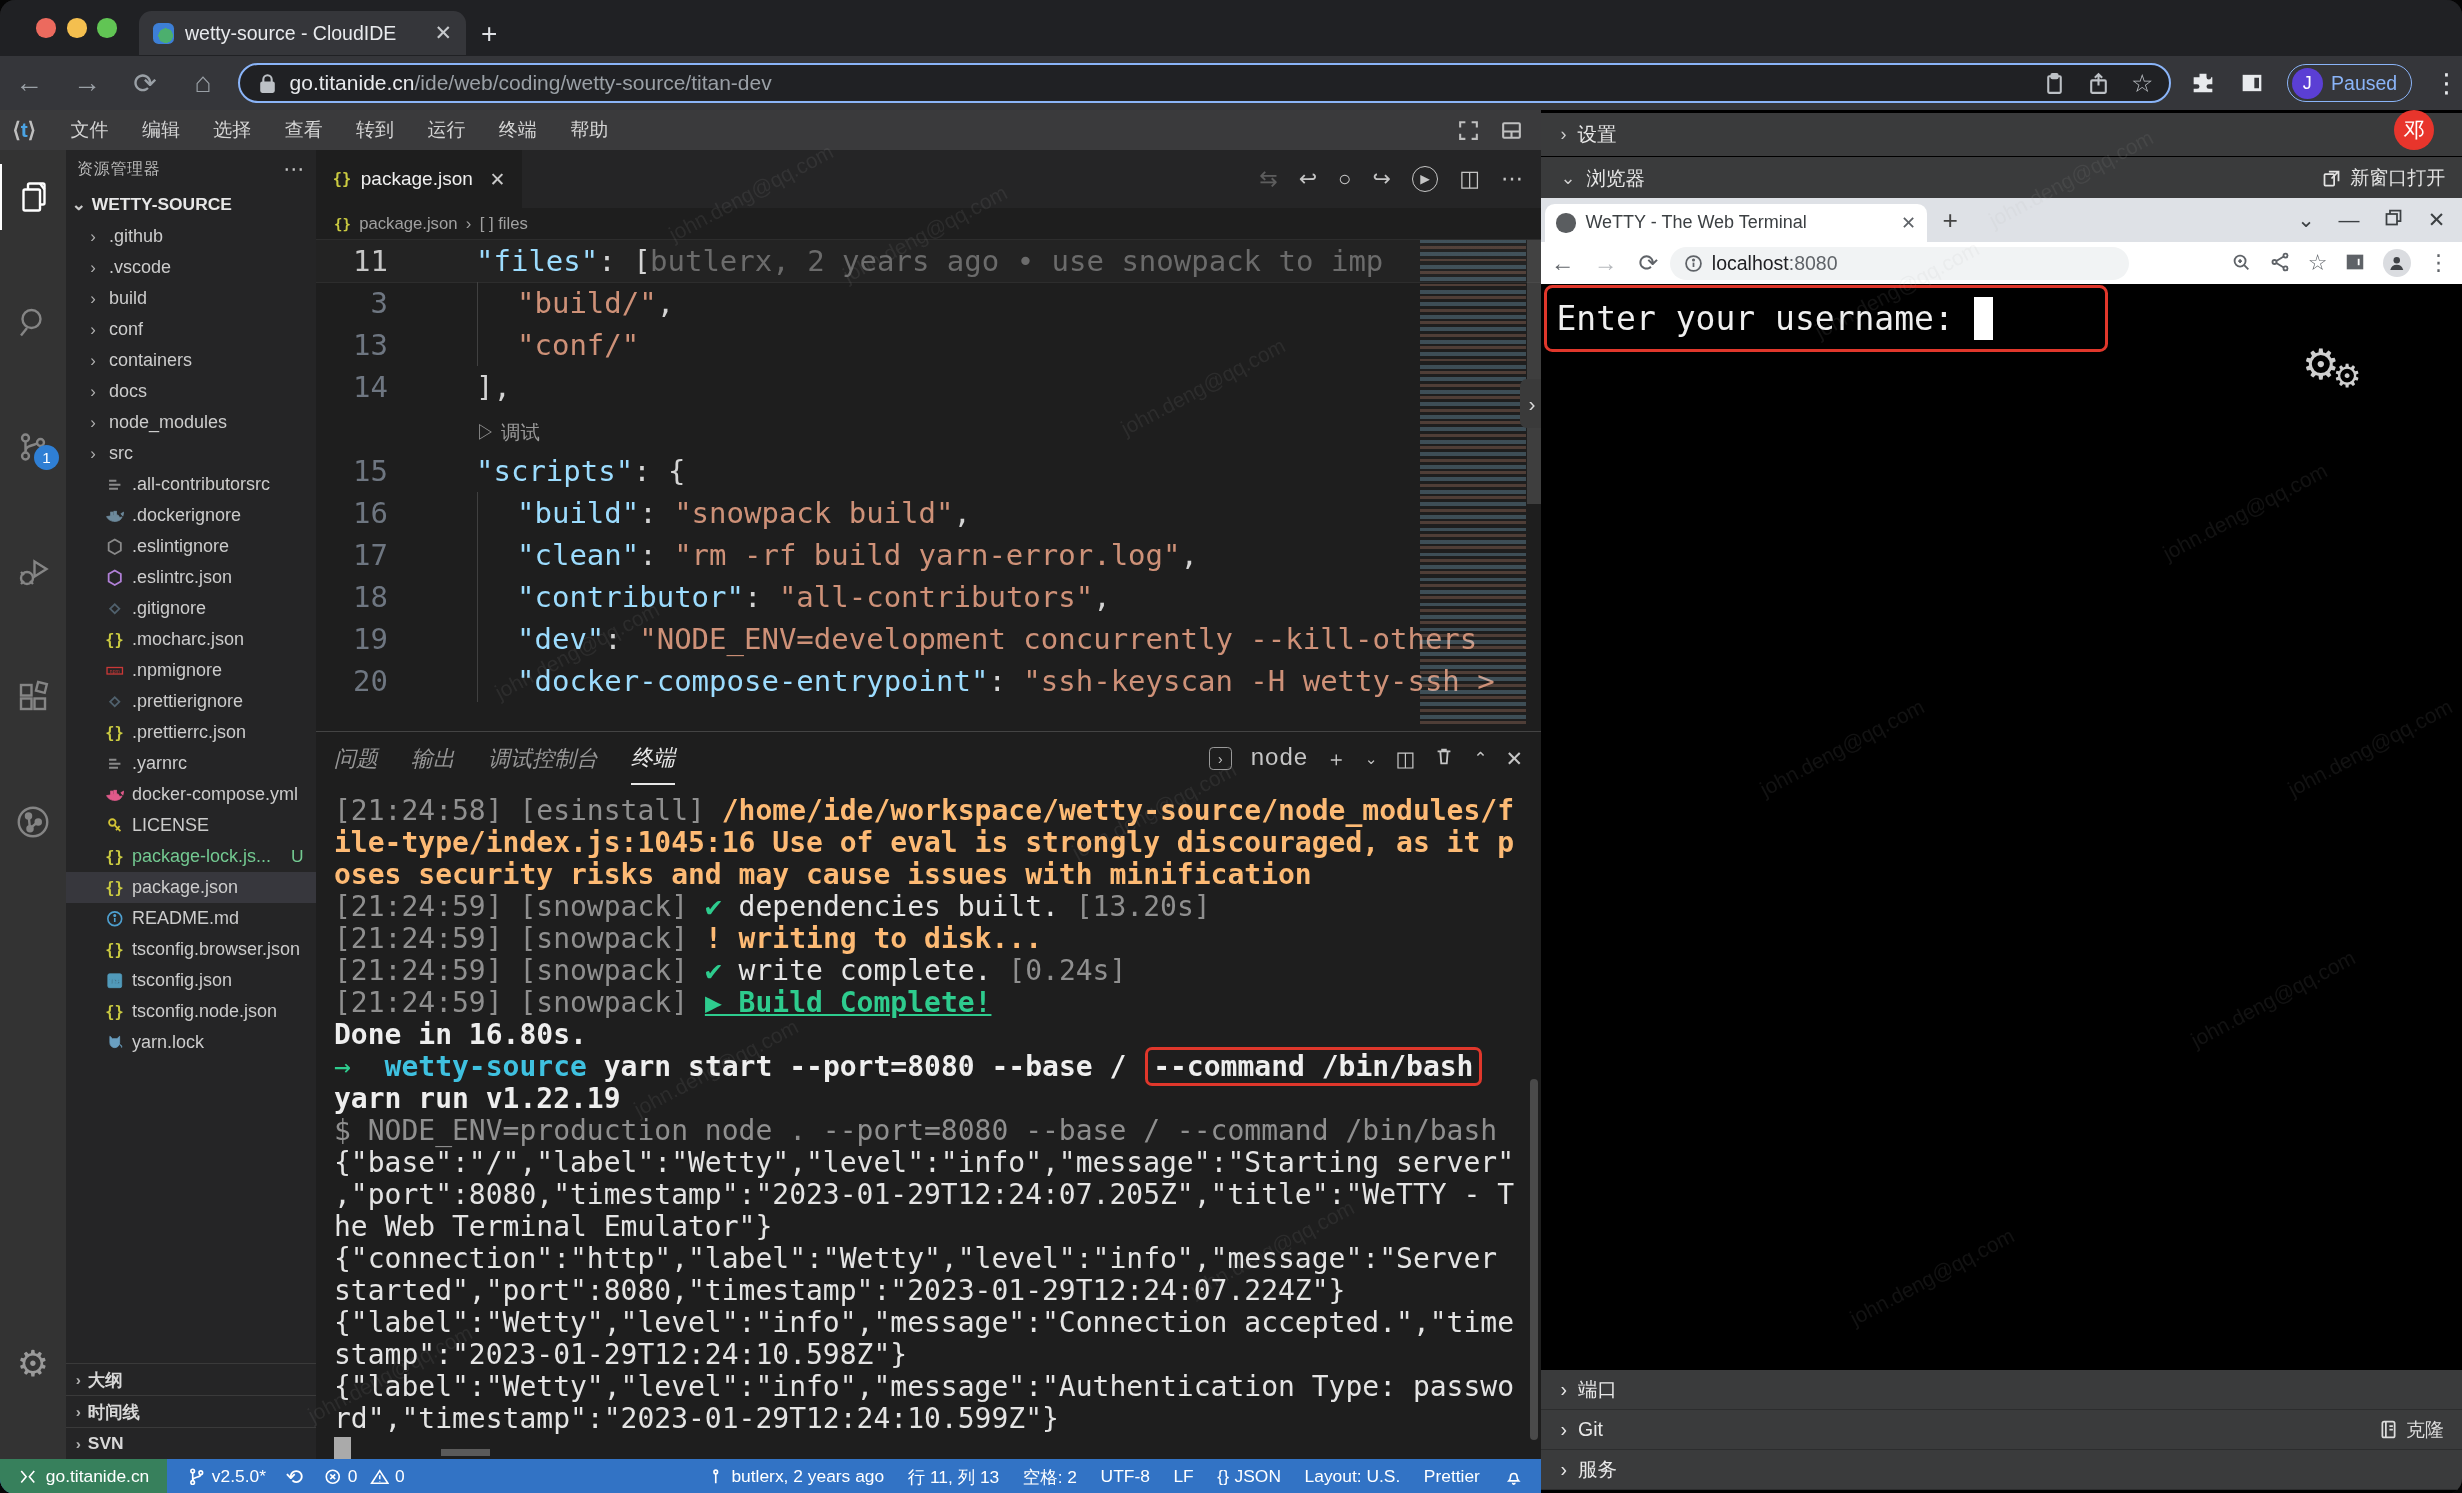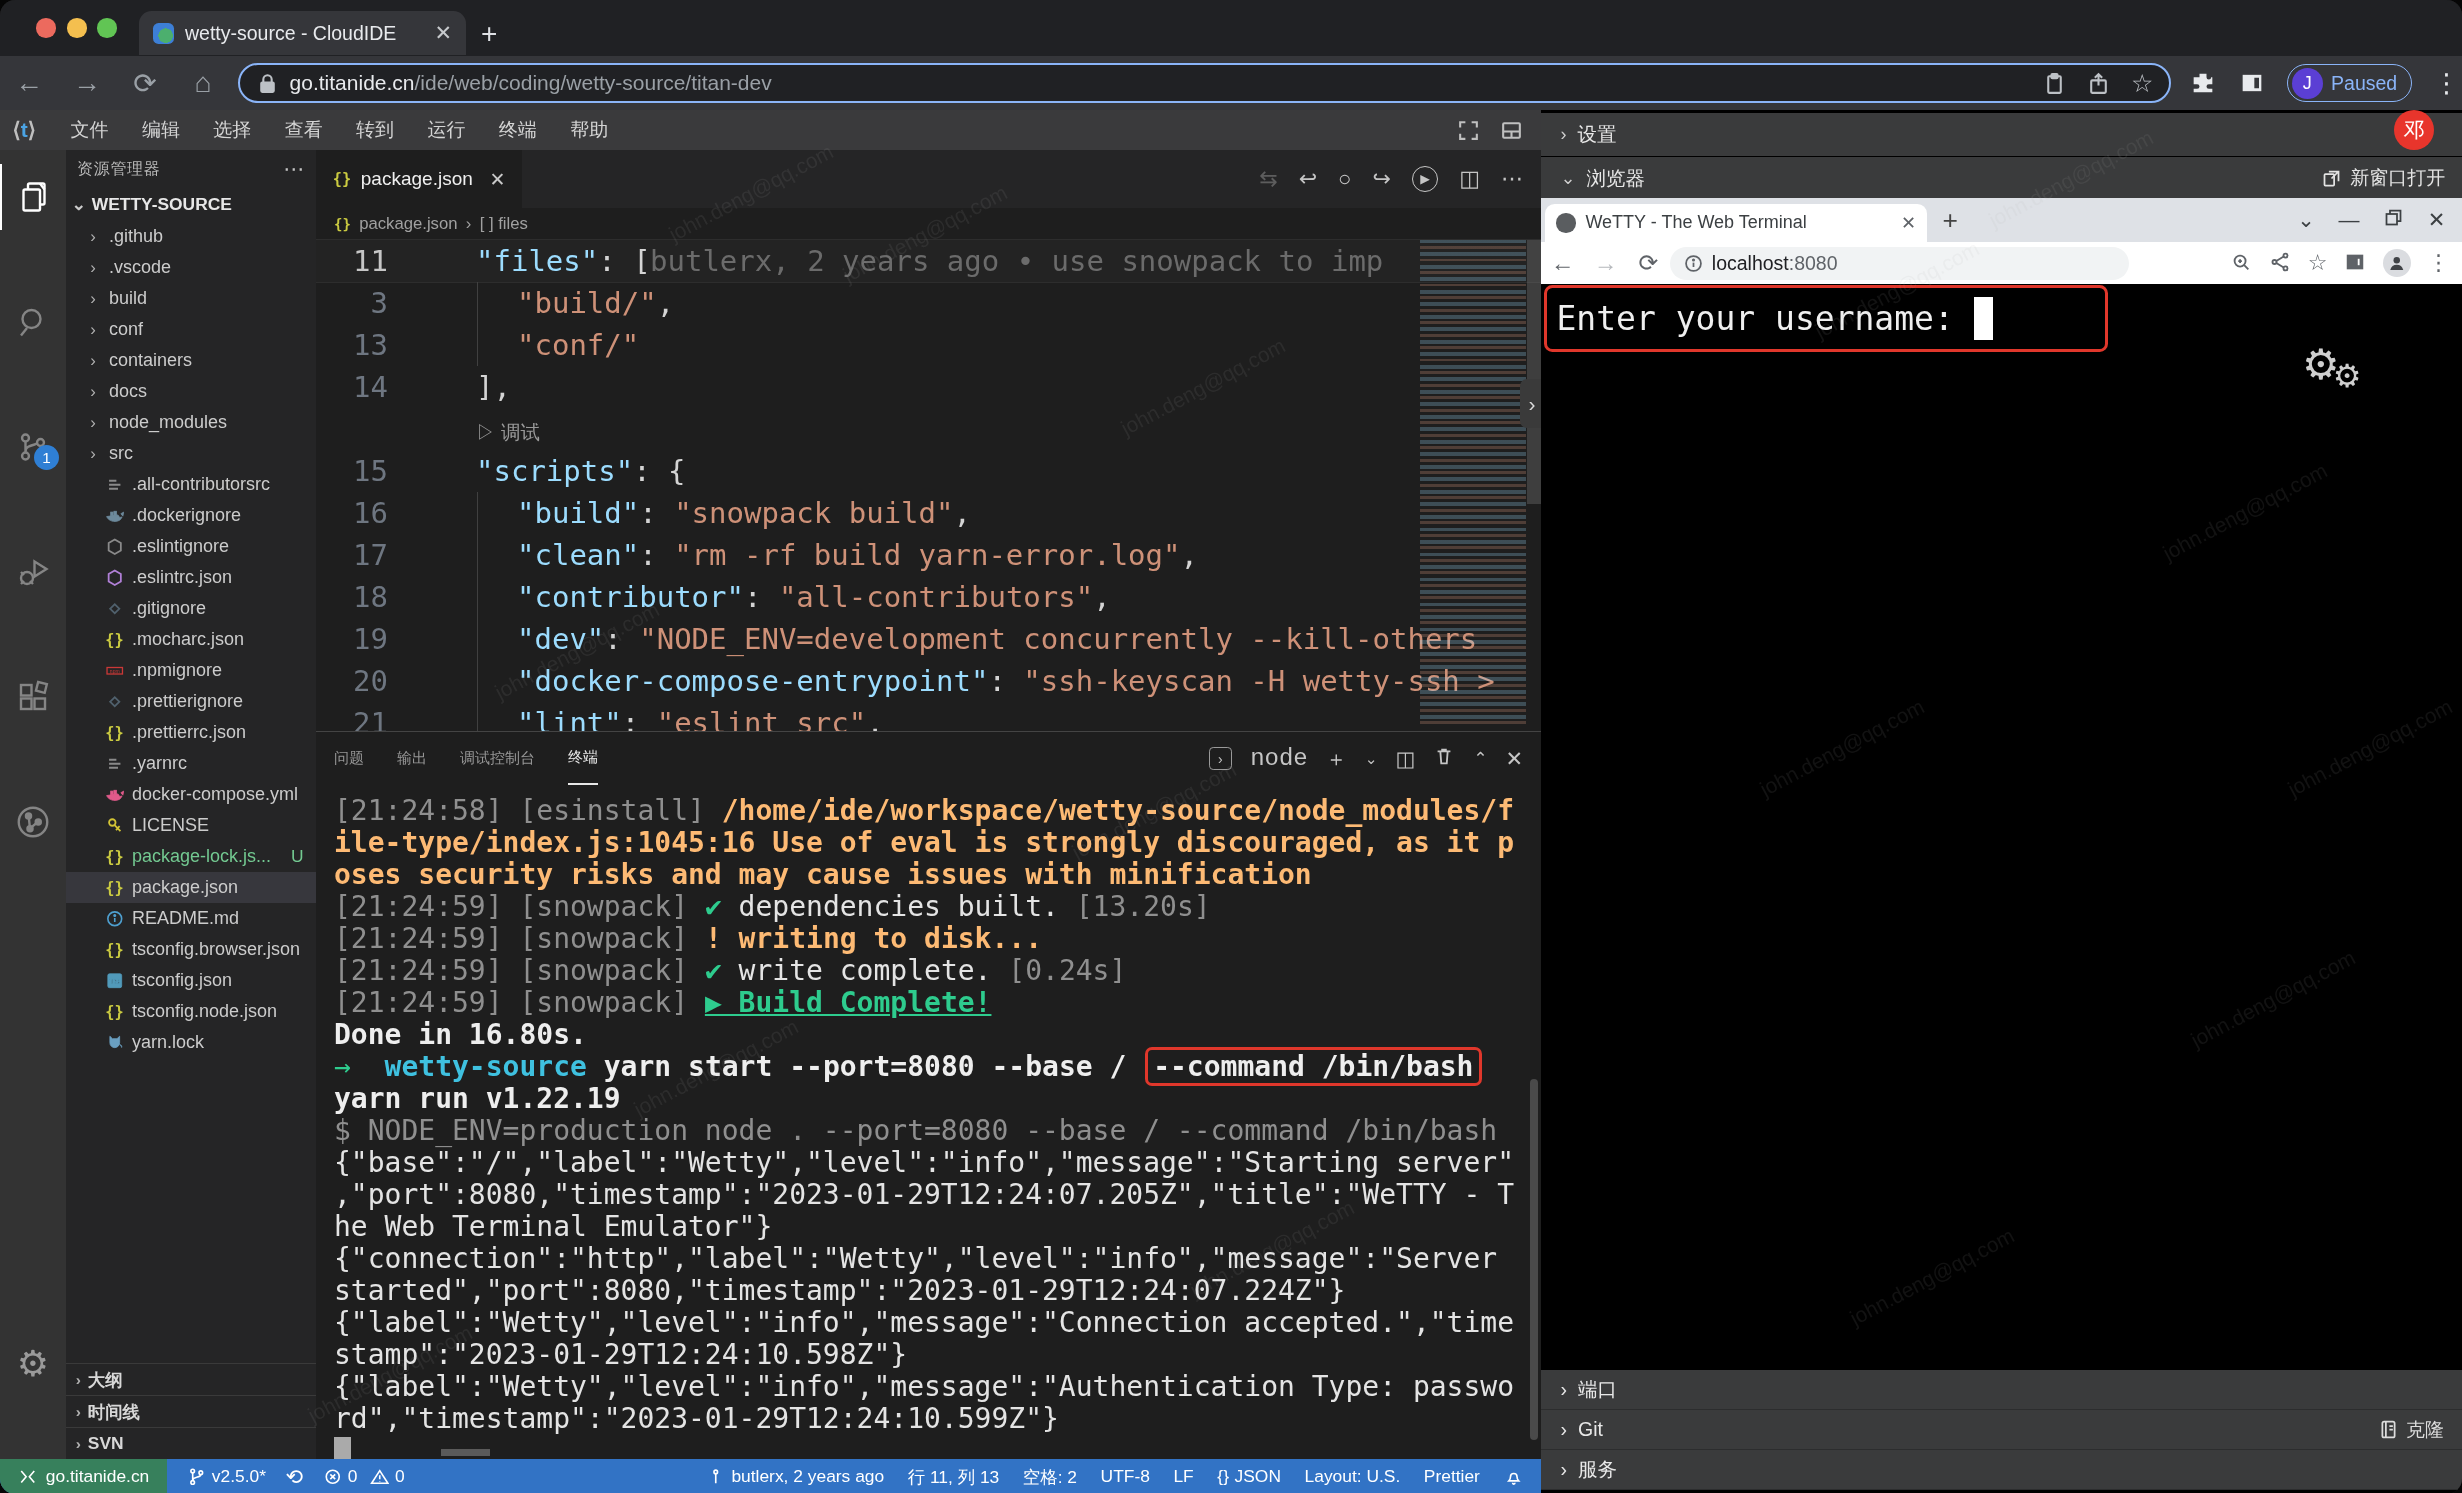--- a/index.html
+++ b/index.html
@@ -73,21 +73,21 @@
   .guide { position:absolute; left:57px; top:0; height:42px; border-left:1.4px solid #404040; }
   .tk-k { color:#9cdcfe; } .tk-s { color:#ce9178; } .tk-p { color:#d4d4d4; }
   .blame { position:absolute; left:334px; color:#6b6b6b; }
   .lens { color:#999999; font-size:19.5px; font-family:"Liberation Sans", sans-serif; }
   .minimap { position:absolute; right:15.3px; top:90px; width:106px; height:486px; background:repeating-linear-gradient(180deg, rgba(156,220,254,.25) 0 3.5px, rgba(30,30,30,0) 3.5px 6.3px, rgba(206,145,120,.28) 6.3px 9px, rgba(30,30,30,0) 9px 12.5px); }
   .mslider { position:absolute; right:0; top:90px; width:14px; height:264px; background:rgba(160,160,160,.25); }
 
   
   .panel { position:absolute; left:0; top:581px; width:1225px; height:728px; background:#1e1e1e; border-top:0.7px solid #444; }
   .phead { height:53px; display:flex; align-items:center; padding:0 18px; }
-  .ptab { font-size:15px; color:#969696; margin-right:33px; height:53px; display:flex; align-items:center; }
+  .ptab { font-size:22px; color:#969696; margin-right:33px; height:53px; display:flex; align-items:center;font-style:italic; }
   .ptab.on { color:#e7e7e7; border-bottom:2.1px solid #e7e7e7; }
   .pacts { margin-left:auto; display:flex; align-items:center; gap:18px; color:#c5c5c5; font-size:21px; }
   .shellbox { width:23.6px; height:23.6px; border:1.4px solid #9a9a9a; border-radius:4.2px; display:flex; align-items:center; justify-content:center; font-size:14px; }
   .pacts .lbl { font-size:24px;font-family:Liberation Mono, monospace; }
   .term { padding:9.7px 0 0 18px; font-family:"DejaVu Sans Mono", monospace; font-size:28px; line-height:32px; white-space:pre; }
   .tl { height:32px; }
   .tg { color:#8f8f8f; } .ty { color:#fdba74; font-weight:bold; } .tw { color:#e4e4e4; }
   .twb { color:#eeeeee; font-weight:bold; } .tgr { color:#2ecc8e; }
   .tgrb { color:#2ecc8e; font-weight:bold; text-decoration:underline; }
   .tcy { color:#3fc1e0; font-weight:bold; }
@@ -550,24 +550,20 @@
           <span class="ctext" style="padding-left: 97px;"><span class="guide"></span><span class="tk-k">"contributor"</span><span class="tk-p">: </span><span class="tk-s">"all-contributors"</span><span class="tk-p">,</span></span>
         </div>
         <div class="crow">
           <span class="lnum">19</span>
           <span class="ctext" style="padding-left: 97px;"><span class="guide"></span><span class="tk-k">"dev"</span><span class="tk-p">: </span><span class="tk-s">"NODE_ENV=development concurrently --kill-others</span></span>
         </div>
         <div class="crow">
           <span class="lnum">20</span>
           <span class="ctext" style="padding-left: 97px;"><span class="guide"></span><span class="tk-k">"docker-compose-entrypoint"</span><span class="tk-p">: </span><span class="tk-s">"ssh-keyscan -H wetty-ssh &gt;</span></span>
         </div>
-        <div class="crow">
-          <span class="lnum">21</span>
-          <span class="ctext" style="padding-left: 97px;"><span class="guide"></span><span class="tk-k">"lint"</span><span class="tk-p">: </span><span class="tk-s">"eslint src"</span><span class="tk-p">,</span></span>
-        </div>
       </div>
     <div class="minimap"></div>
     <div class="mslider"></div>
 
     <div class="panel">
       <div class="phead" id="phead">
           <div class="ptab">问题</div>
           <div class="ptab">输出</div>
           <div class="ptab">调试控制台</div>
           <div class="ptab on">终端</div>

